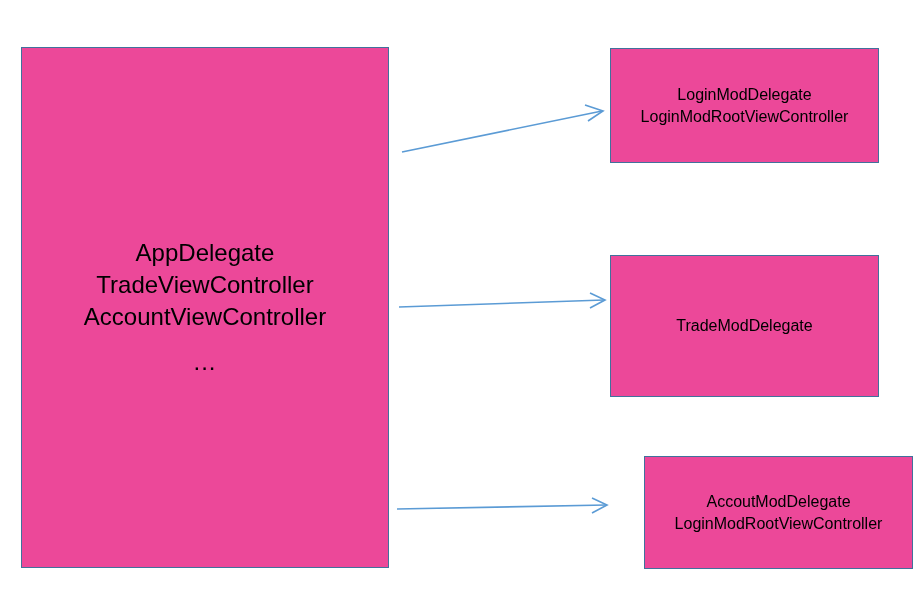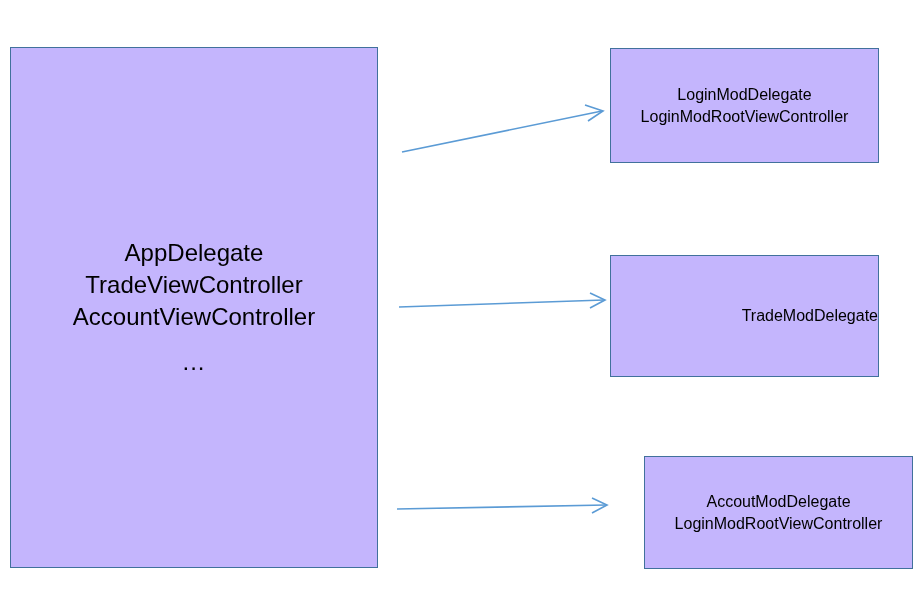--- a/index.html
+++ b/index.html
@@ -13,55 +13,55 @@
   #canvas {
     position: relative;
     width: 919px;
     height: 604px;
     background: #ffffff;
     overflow: hidden;
   }
   .node {
     position: absolute;
     box-sizing: border-box;
-    background: #c4b5fd;
+    background: #ec4899;
     border: 1px solid #41719C;
     display: flex;
     flex-direction: column;
     align-items: center;
     justify-content: center;
     color: #000000;
     text-align: center;
     line-height: 1.32;
     white-space: nowrap;
   }
   
   #node-monolith {
-    left: 10px;
+    left: 21px;
     top: 47px;
     width: 368px;
     height: 521px;
     font-size: 24px;
   }
   #node-monolith .line {
     display: block;
   }
   #node-monolith .ellipsis {
     margin-top: 14px;
     font-size: 24px;
     letter-spacing: 1px;
   }
   
   .module {
     left: 610px;
     width: 269px;
     font-size: 16px;
   }
   #node-login-mod  { top: 48px;  height: 115px; }
-  #node-trade-mod  { top: 255px; height: 122px; align-items: flex-end; }
+  #node-trade-mod  { top: 255px; height: 142px; }
   #node-accout-mod { top: 456px; height: 113px; margin-left: 34px; }
 
   .module .line { display: block; }
 
   svg.arrows {
     position: absolute;
     left: 0;
     top: 0;
     width: 919px;
     height: 604px;

